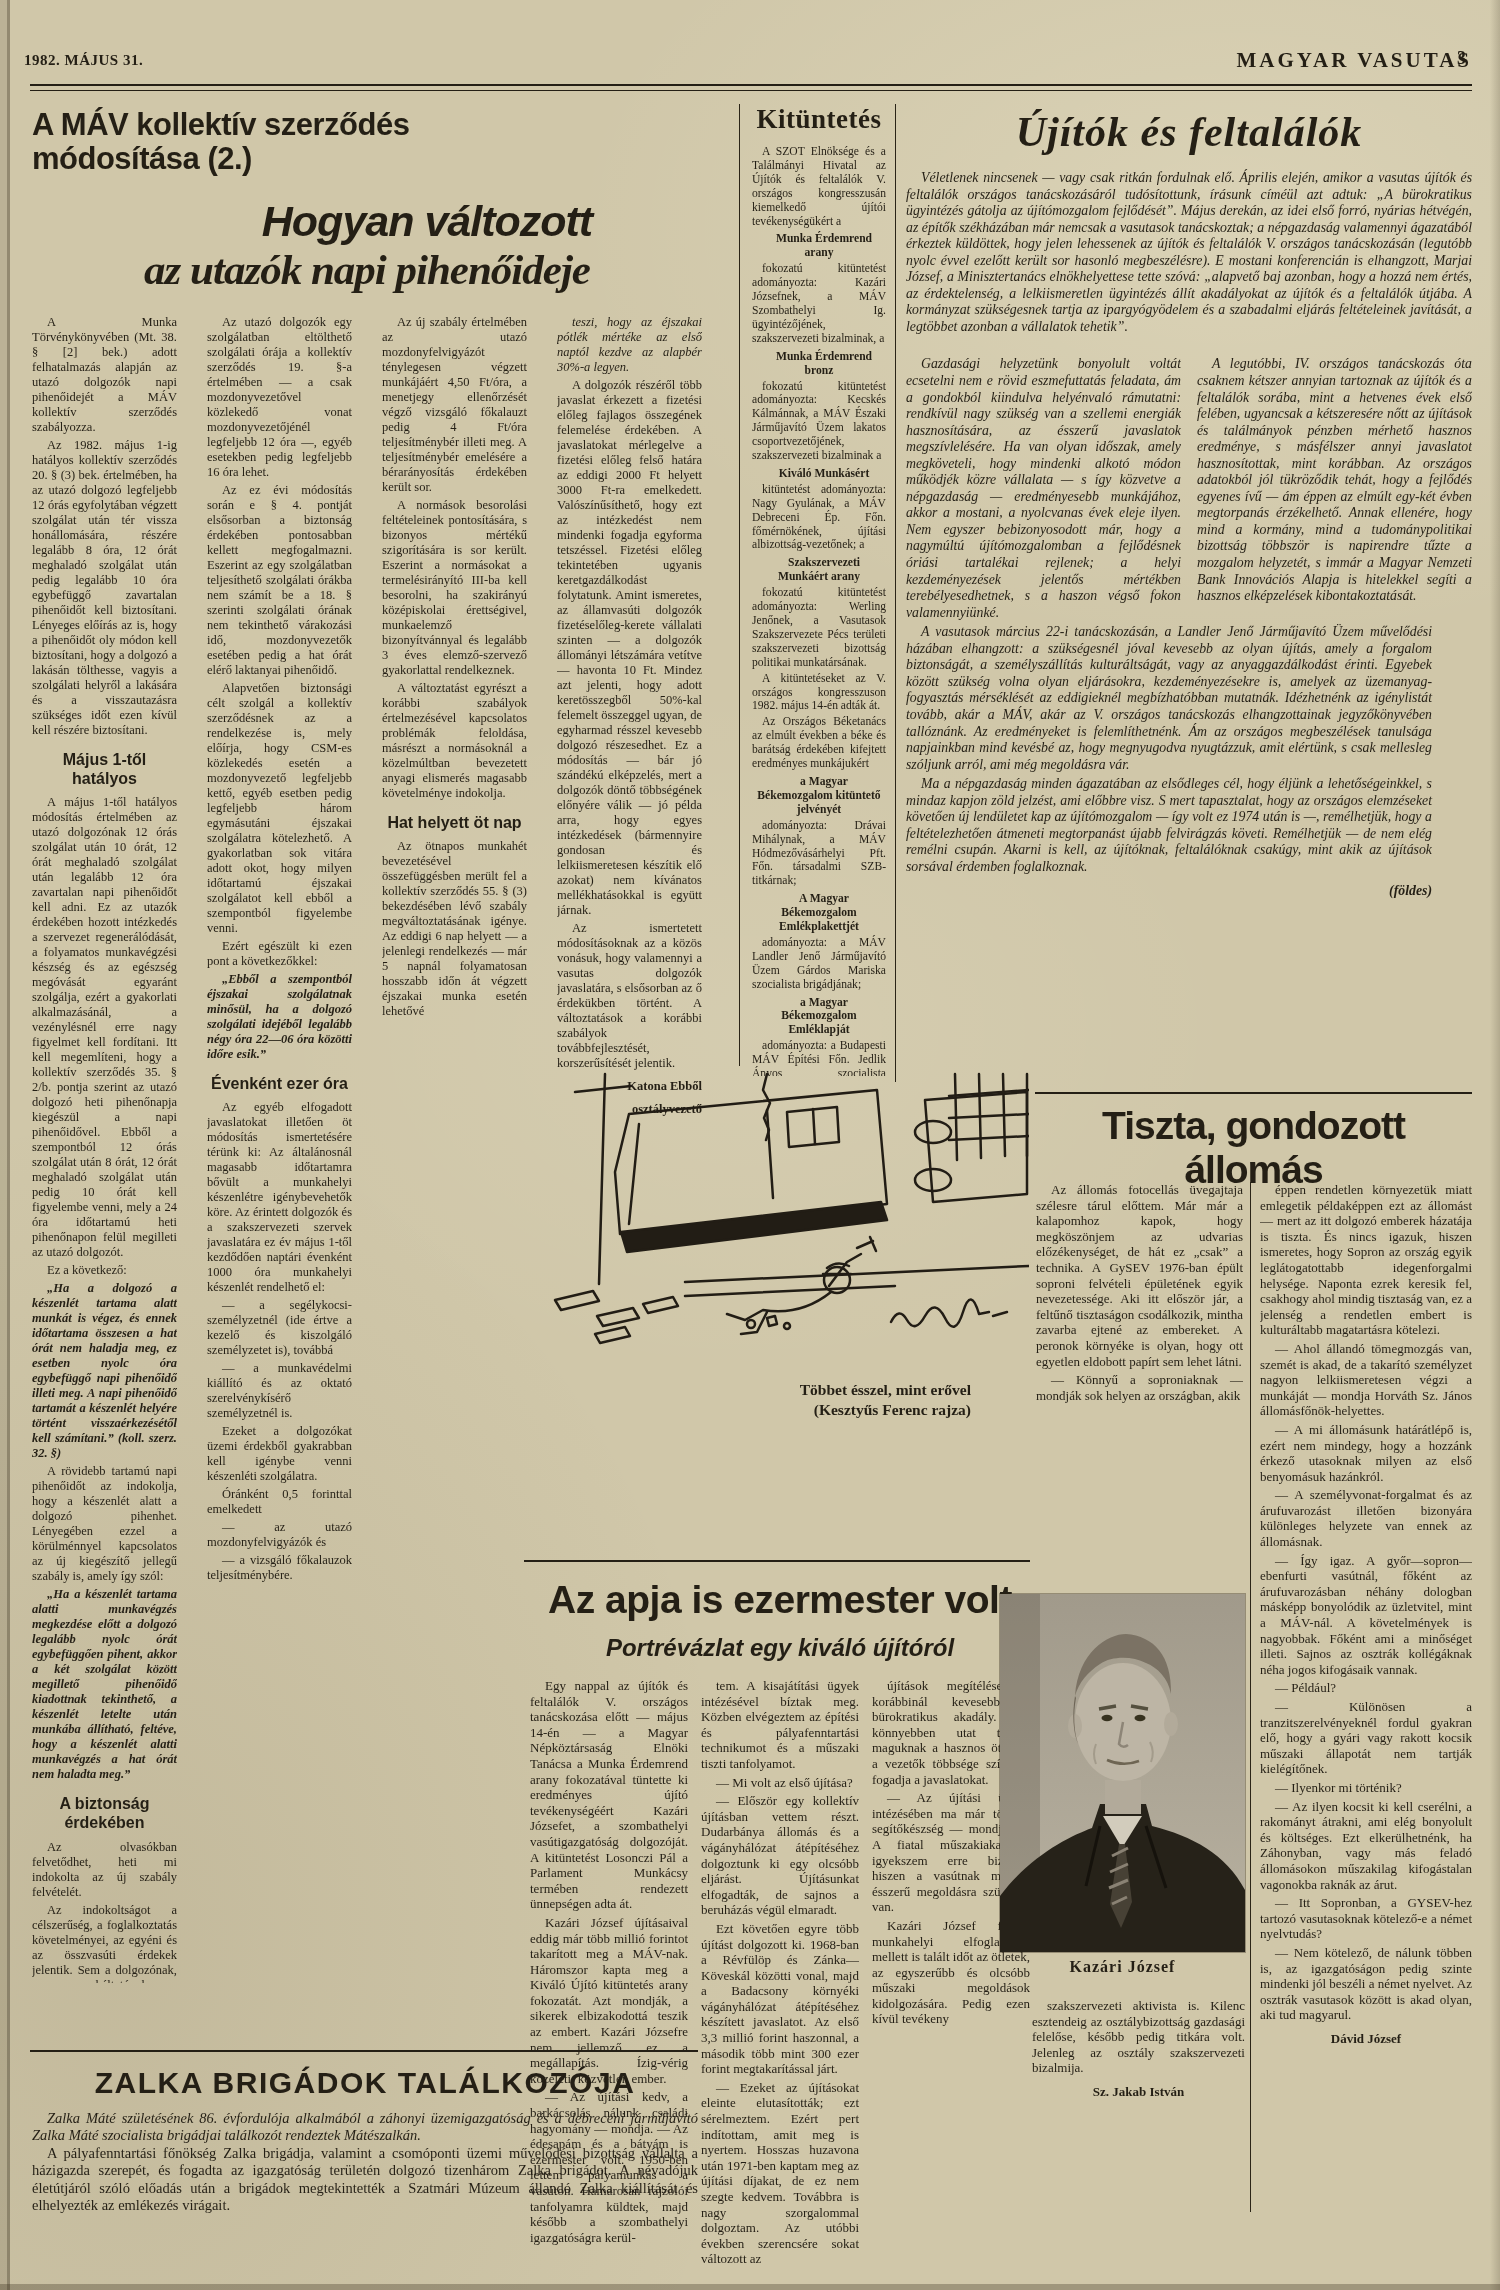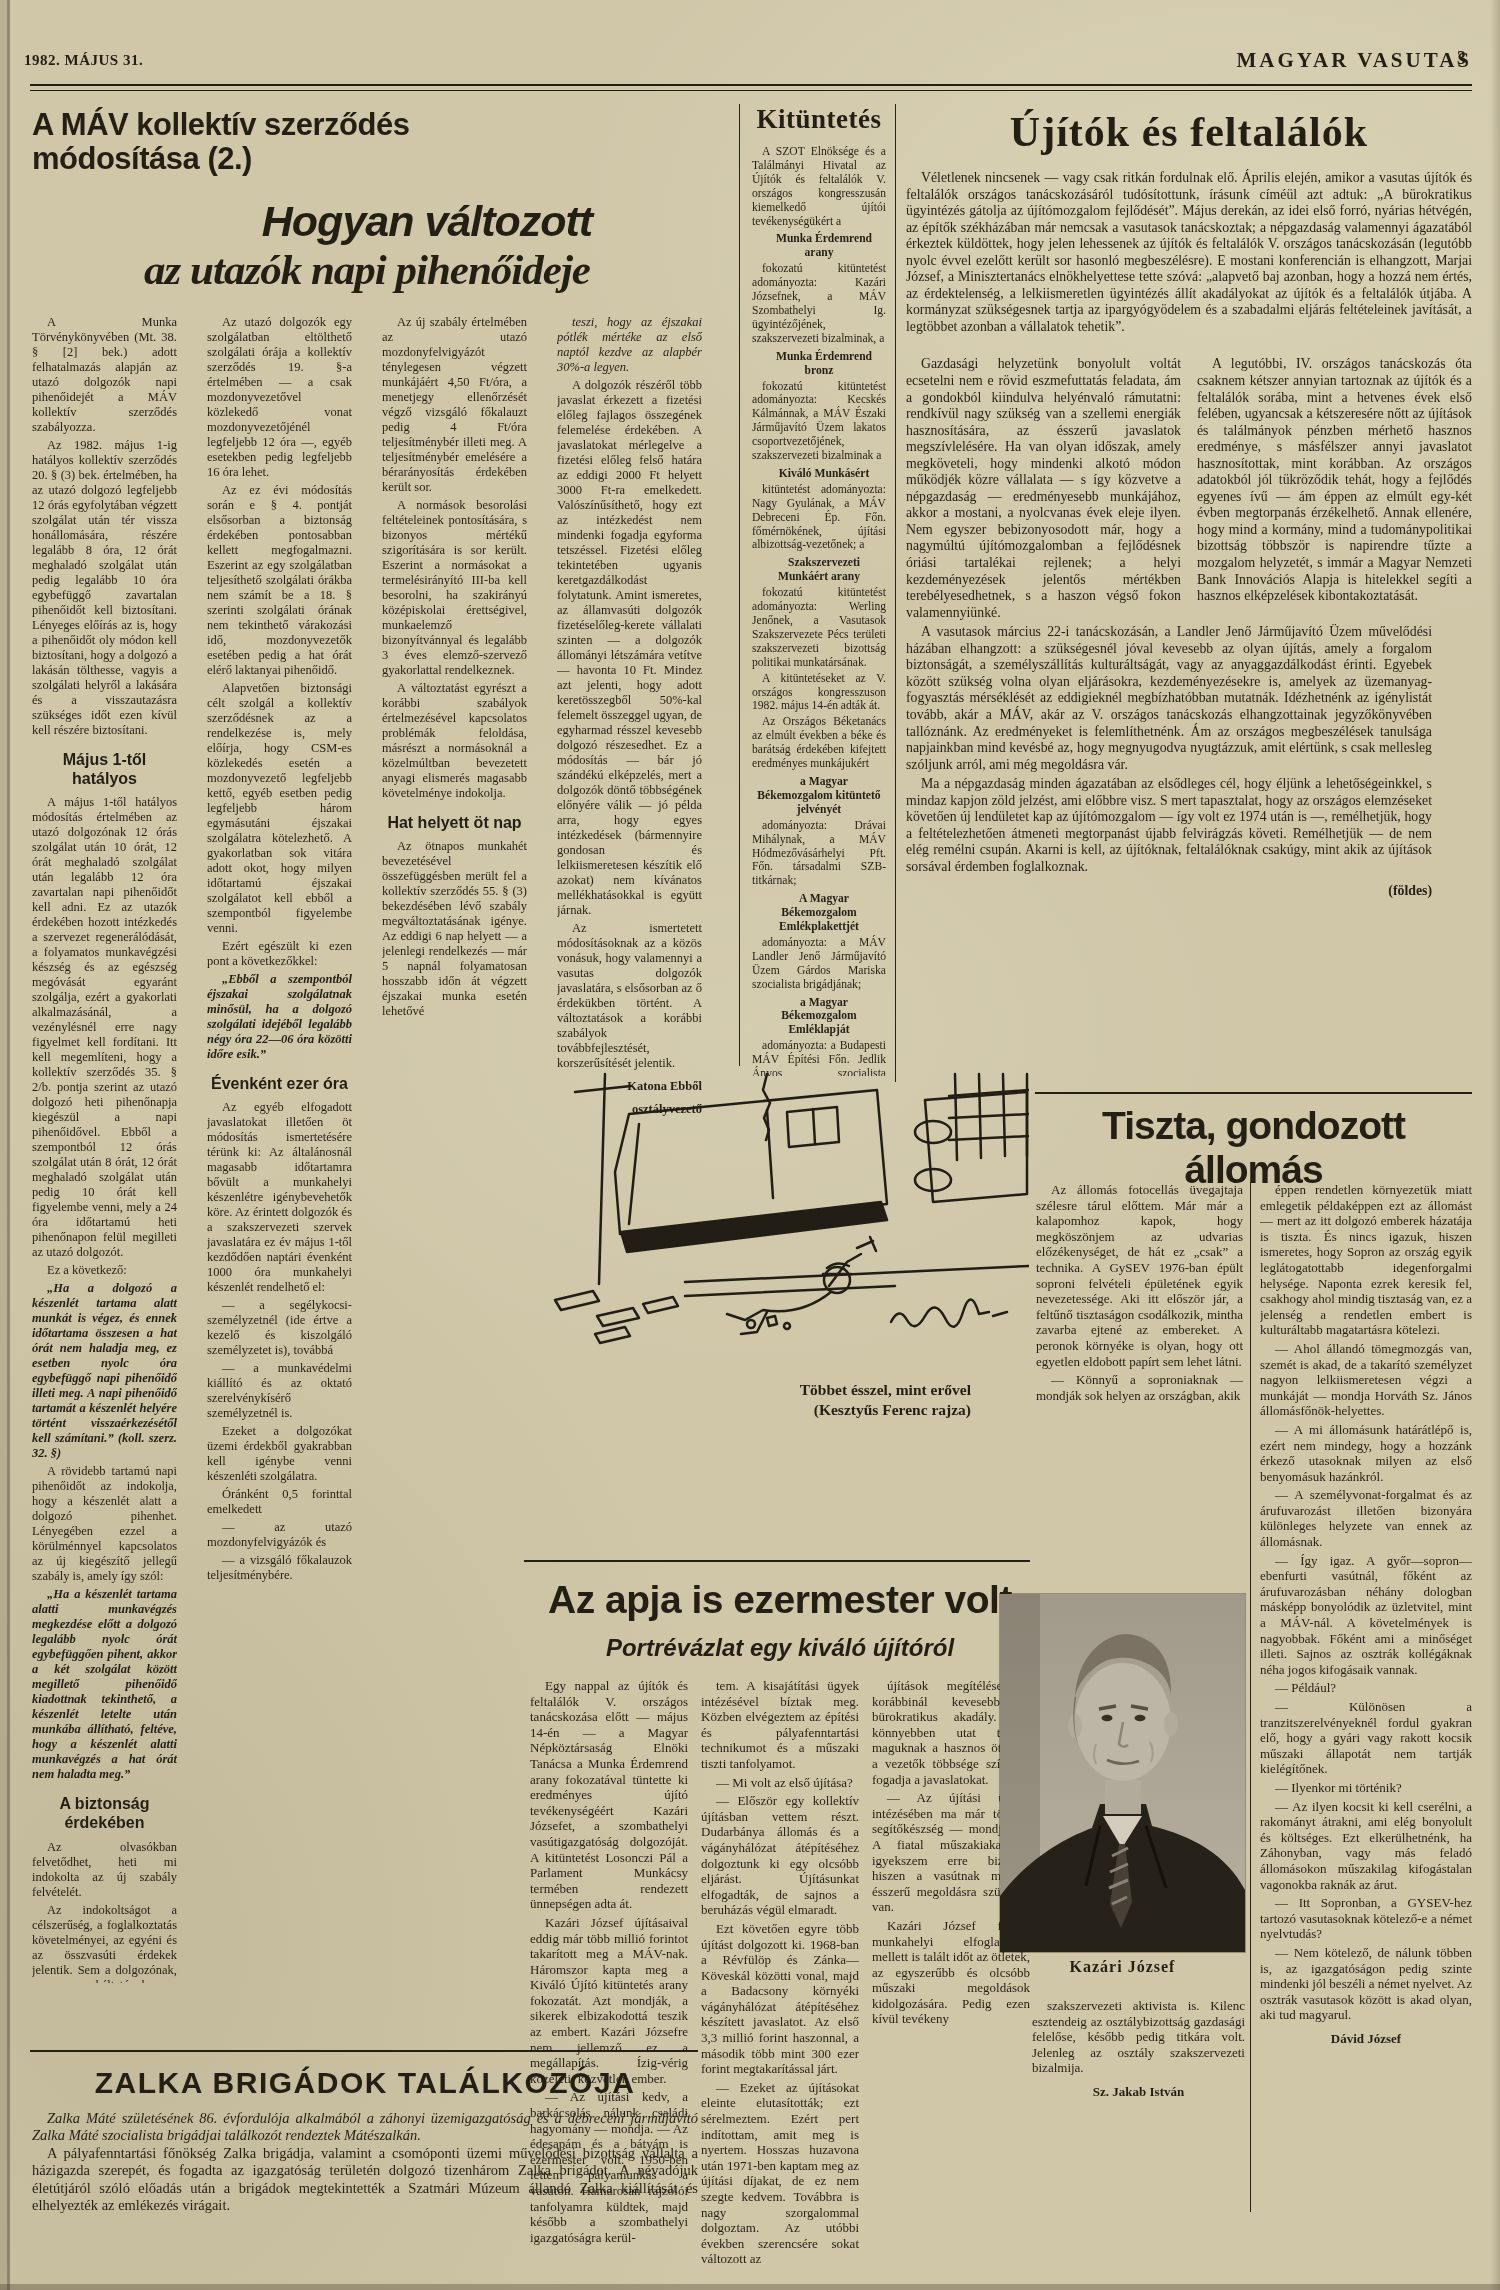--- a/index.html
+++ b/index.html
@@ -44,21 +44,21 @@
   .big-headline{margin:22px 0 0;text-align:center;font-family:"Liberation Sans",sans-serif;font-style:italic;font-weight:bold;letter-spacing:-1px;}
   .bh1{display:block;font-size:43px;line-height:1.1;padding-left:120px;}
   .bh2{display:block;font-size:43px;line-height:1.15;font-family:Liberation Serif, serif;}
   .cols4{display:flex;gap:30px;margin-top:20px;height:1668px;overflow:hidden;}
   .cols4 .col{flex:1;font-size:12.5px;overflow:hidden;}
 
   .awards{position:absolute;left:752px;top:104px;width:134px;height:972px;overflow:hidden;font-size:11.6px;}
   .awards h2{margin:0 0 10px;text-align:center;font-size:27px;font-weight:bold;letter-spacing:.5px;}
   .awards .seg{margin-bottom:2px;text-indent:10px;}
 
-  .innovators{position:absolute;left:906px;top:104px;width:566px;height:980px;overflow:hidden;font-size:13.8px;}
+  .innovators{position:absolute;left:906px;top:104px;width:566px;height:980px;overflow:hidden;font-size:13.8px;font-style:italic;}
   .innovators h2{margin:4px 0 14px;text-align:center;font-size:42px;font-weight:bold;letter-spacing:1px;}
   .inn-cols{display:flex;gap:16px;margin-top:21px;}
   .inn-cols > div{flex:1;overflow:hidden;}
   .inn-sig{padding-right:40px;}
 
   .station-head{position:absolute;left:1035px;top:1104px;width:437px;text-align:center;
     font-family:"Liberation Sans",sans-serif;font-weight:bold;font-size:39px;letter-spacing:-1px;margin:0;}
   .station-left{position:absolute;left:1036px;top:1182px;width:207px;height:406px;overflow:hidden;font-size:13px;}
   .station-right{position:absolute;left:1260px;top:1182px;width:212px;height:1032px;overflow:hidden;font-size:13px;}
 

